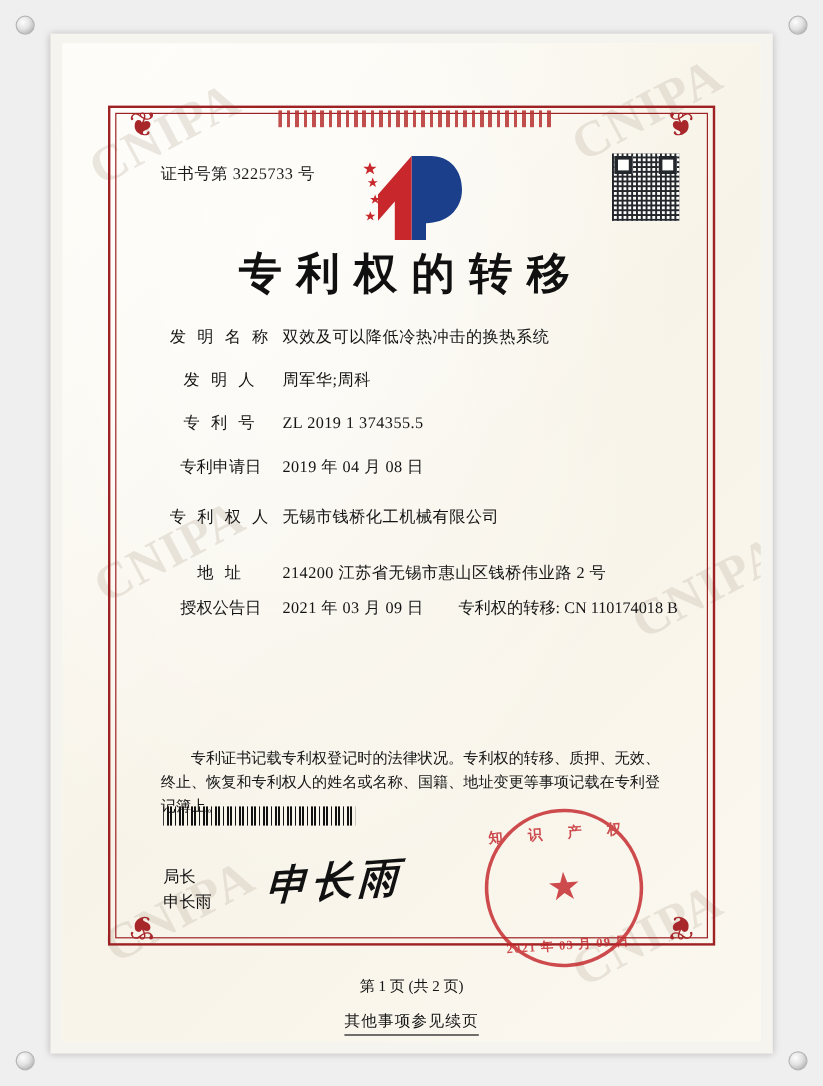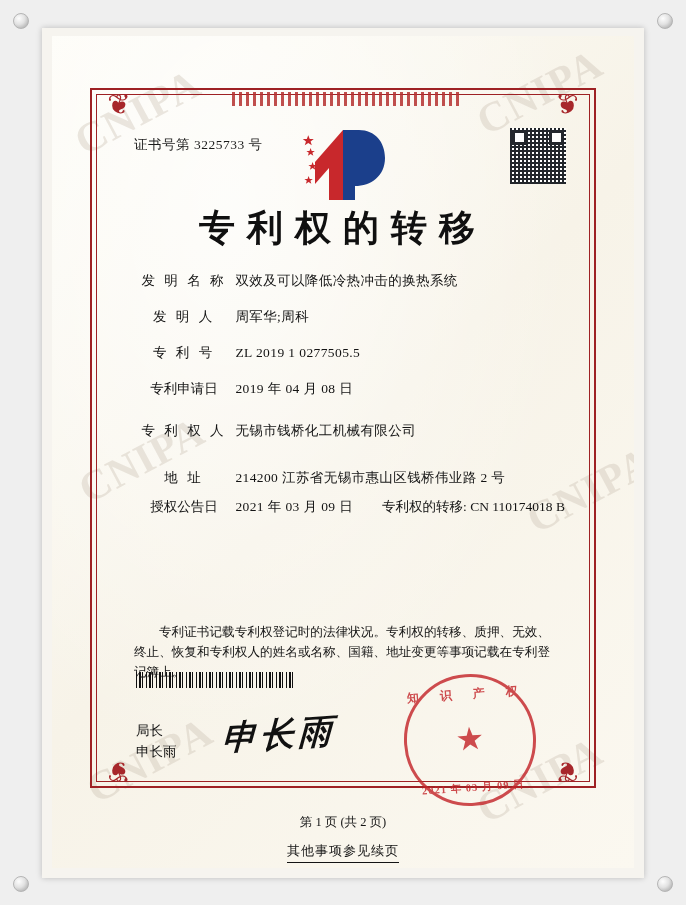--- a/index.html
+++ b/index.html
@@ -347,21 +347,21 @@
     <div class="field f1">
       <span class="lbl">发 明 名 称</span>
       <span class="val">双效及可以降低冷热冲击的换热系统</span>
     </div>
     <div class="field f2">
       <span class="lbl">发 明 人</span>
       <span class="val">周军华;周科</span>
     </div>
     <div class="field f3">
       <span class="lbl">专 利 号</span>
-      <span class="val">ZL 2019 1 0277505.5</span>
+      <span class="val">ZL 2019 1 374355.5</span>
     </div>
     <div class="field f4">
       <span class="lbl tight">专利申请日</span>
       <span class="val">2019 年 04 月 08 日</span>
     </div>
     <div class="field f5">
       <span class="lbl">专 利 权 人</span>
       <span class="val">无锡市钱桥化工机械有限公司</span>
     </div>
     <div class="field f6">

